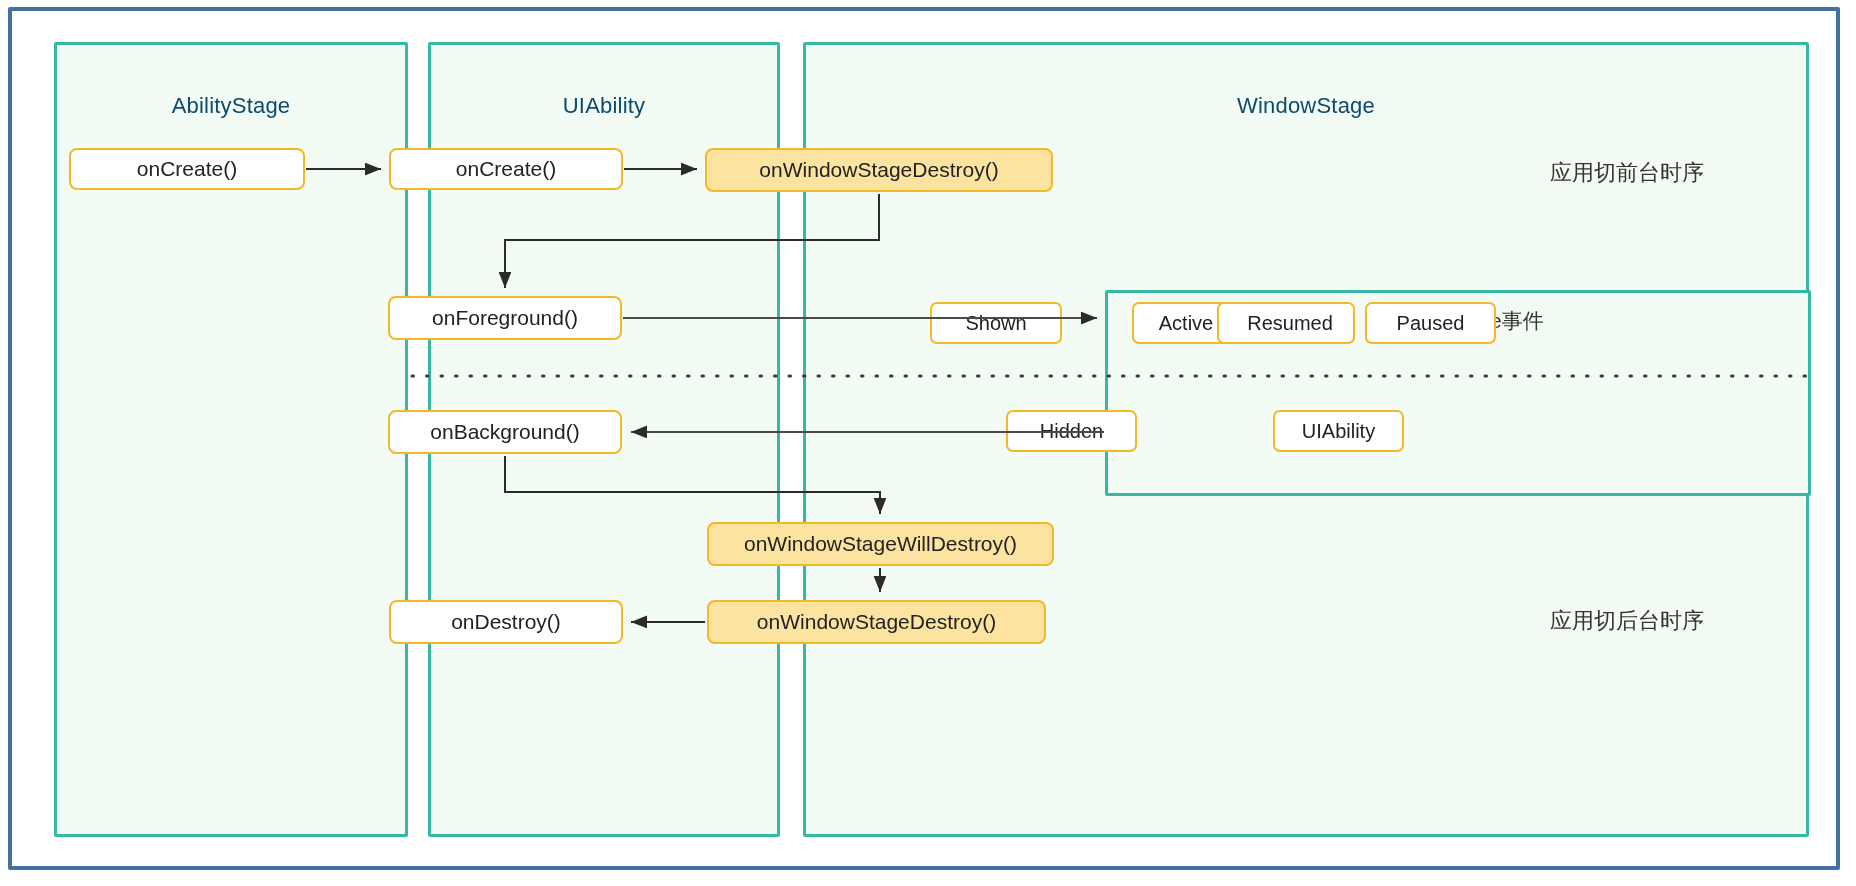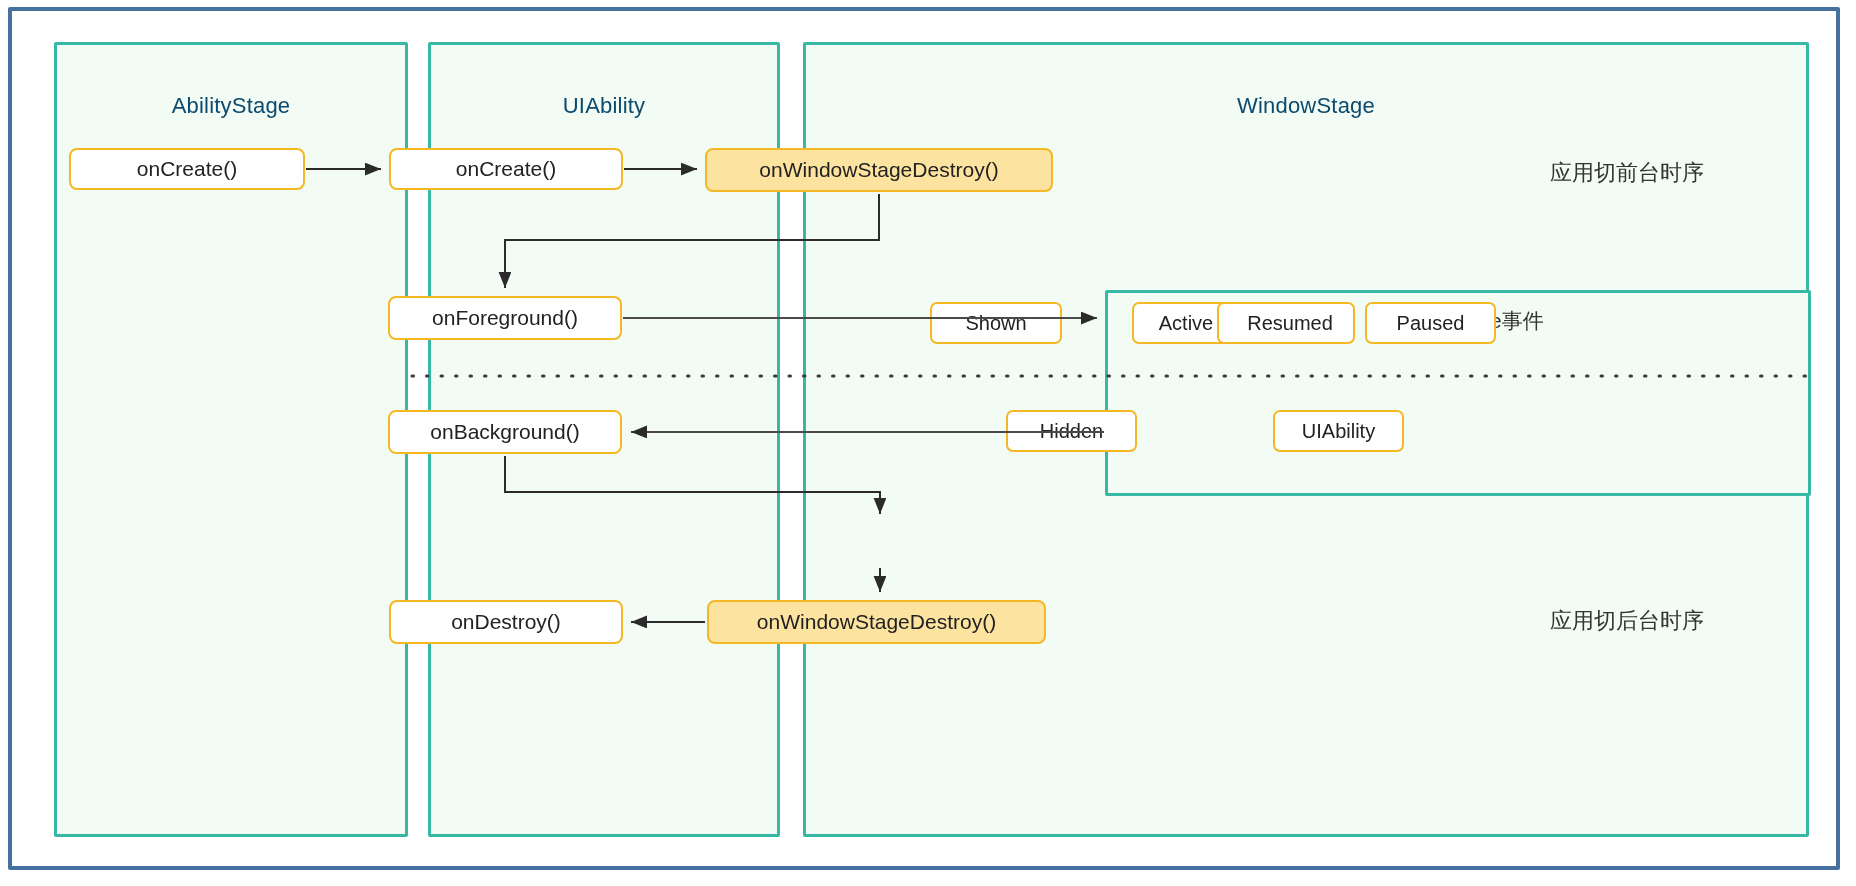--- a/index.html
+++ b/index.html
@@ -168,20 +168,21 @@
 
   <div id="ws-events-box">
     <div class="sub-title">WindowStage事件</div>
   </div>
 
   <div class="node" id="node-abilitystage-oncreate">onCreate()</div>
   <div class="node" id="node-uiability-oncreate">onCreate()</div>
   <div class="node filled" id="node-onwindowstagecreate">onWindowStageDestroy()</div>
   <div class="node" id="node-onforeground">onForeground()</div>
   <div class="node" id="node-onbackground">onBackground()</div>
+  <div class="node filled" id="node-onwindowstagewilldestroy">onWindowStageWillDestroy()</div>
   <div class="node filled" id="node-onwindowstagedestroy">onWindowStageDestroy()</div>
   <div class="node" id="node-ondestroy">onDestroy()</div>
 
   <div class="chip" id="chip-shown">Shown</div>
   <div class="chip" id="chip-active">Active</div>
   <div class="chip" id="chip-resumed">Resumed</div>
   <div class="chip" id="chip-paused">Paused</div>
   <div class="chip" id="chip-hidden">Hidden</div>
   <div class="chip" id="chip-inactive">UIAbility</div>
 

